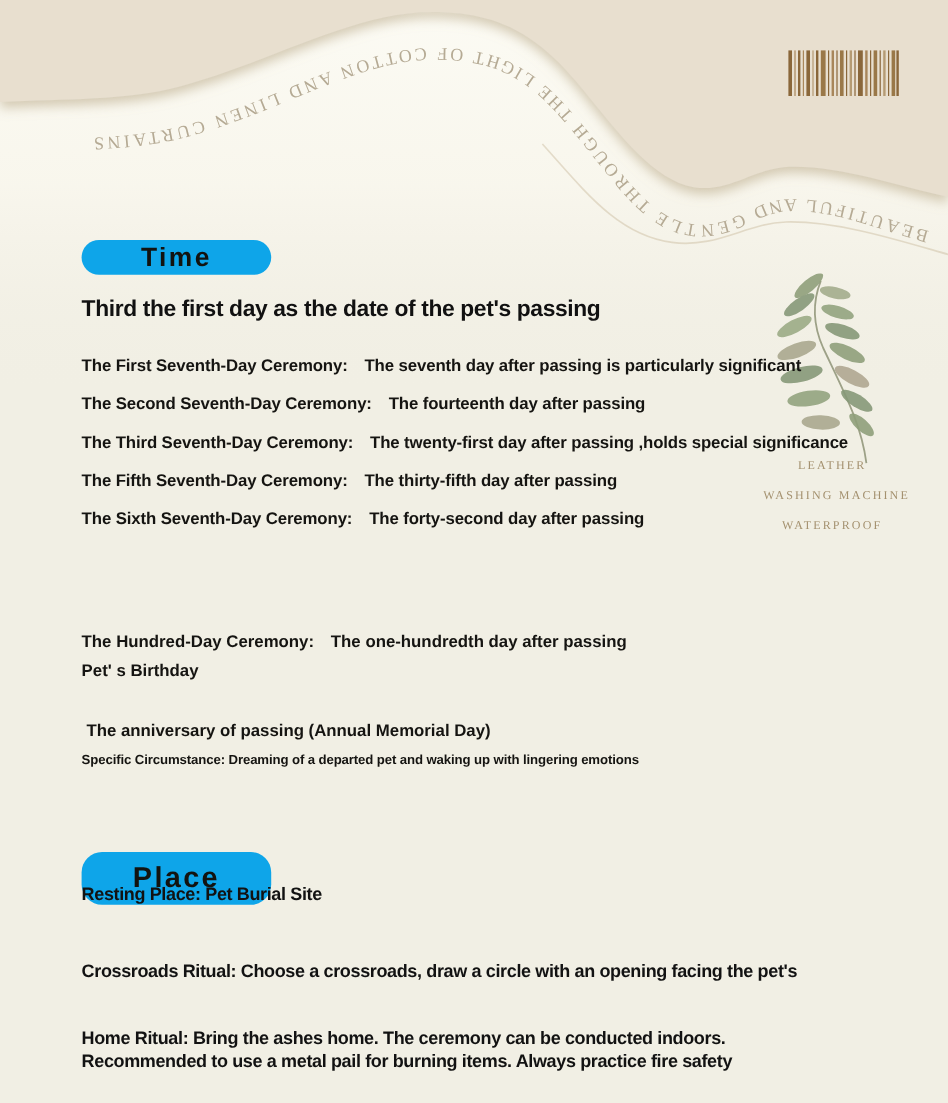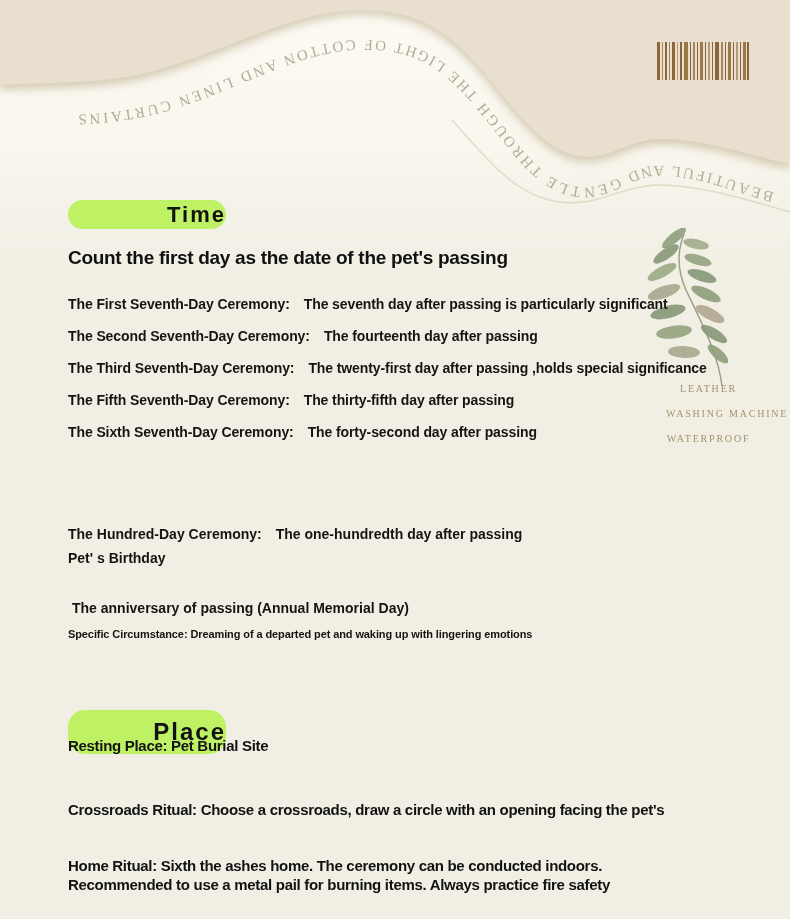--- a/index.html
+++ b/index.html
@@ -8,22 +8,22 @@
     background:#f1efe4;
     font-family:"Liberation Sans",sans-serif;
     color:#151411;
   }
   .abs{position:absolute;}
   
   #header-art{position:absolute;top:0;left:0;}
   
   .badge{
     position:absolute;left:68px;width:158px;
-    background:#bef264;border-radius:17px;
-    display:flex;align-items:center;justify-content:flex-end;
+    background:#0ea5e9;border-radius:17px;
+    display:flex;align-items:center;justify-content:center;
     font-weight:bold;color:#121310;
   }
   #time-badge{top:200px;height:29px;font-size:22px;letter-spacing:2px;}
   #place-badge{top:710px;height:44px;font-size:24px;letter-spacing:2px;}
   
   .main-heading{
     position:absolute;left:68px;top:247px;
     font-size:19px;font-weight:800;letter-spacing:-0.3px;
     white-space:nowrap;color:#111;
   }
@@ -42,21 +42,21 @@
     position:absolute;left:68px;top:628px;
     font-size:11px;font-weight:700;white-space:nowrap;letter-spacing:-0.1px;
   }
   
   .side-tags{
     position:absolute;left:636px;top:376px;width:115px;
     font-family:"Liberation Serif",serif;
     font-size:10px;color:#a4916f;letter-spacing:1.8px;
     text-align:center;
   }
-  .side-tags .tag{height:25px;line-height:25px;white-space:nowrap;margin-left:30px;}
+  .side-tags .tag{height:25px;line-height:25px;white-space:nowrap;}
   
   .place-item{position:absolute;left:68px;}
   .place-item .pline{
     font-size:15px;font-weight:700;letter-spacing:-0.3px;
     line-height:19px;white-space:nowrap;color:#121212;
   }
   #place-item-0{top:736px;}
   #place-item-1{top:800px;}
   #place-item-2{top:856px;}
 </style>
@@ -131,21 +131,21 @@
     <ellipse cx="74" cy="106" rx="15" ry="5.4" fill="#879878" transform="rotate(32 74 106)"></ellipse>
     <ellipse cx="44" cy="124" rx="16" ry="6" fill="#aaa88e" transform="rotate(2 44 124)"></ellipse>
     <ellipse cx="78" cy="126" rx="13" ry="5" fill="#8f9f7b" transform="rotate(42 78 126)"></ellipse>
   </g>
 </svg>
 
 <div class="badge" id="time-badge">
   <span>Time</span>
 </div>
 
-<div class="main-heading">Count the first day as the date of the pet's passing</div>
+<div class="main-heading">Third the first day as the date of the pet's passing</div>
 
 <div class="ceremony-list">
   <div class="ceremony-row">
     <span class="lbl">The First Seventh-Day Ceremony:</span><span class="dsc">The seventh day after passing is particularly significant</span>
   </div>
   <div class="ceremony-row">
     <span class="lbl">The Second Seventh-Day Ceremony:</span><span class="dsc">The fourteenth day after passing</span>
   </div>
   <div class="ceremony-row">
     <span class="lbl">The Third Seventh-Day Ceremony:</span><span class="dsc">The twenty-first day after passing ,holds special significance</span>
@@ -182,15 +182,15 @@
   <span>Place</span>
 </div>
 
 <div class="place-item" id="place-item-0">
   <div class="pline">Resting Place: Pet Burial Site</div>
 </div>
 <div class="place-item" id="place-item-1">
   <div class="pline">Crossroads Ritual: Choose a crossroads, draw a circle with an opening facing the pet's</div>
 </div>
 <div class="place-item" id="place-item-2">
-  <div class="pline">Home Ritual: Sixth the ashes home. The ceremony can be conducted indoors.</div>
+  <div class="pline">Home Ritual: Bring the ashes home. The ceremony can be conducted indoors.</div>
   <div class="pline">Recommended to use a metal pail for burning items. Always practice fire safety</div>
 </div>
 
 </body></html>

